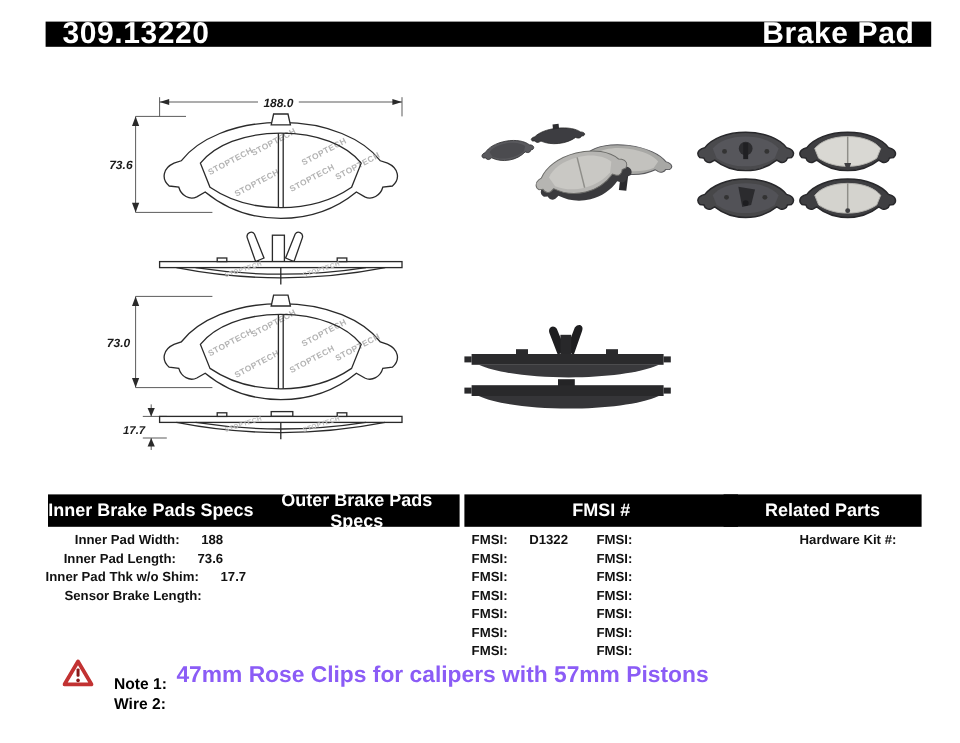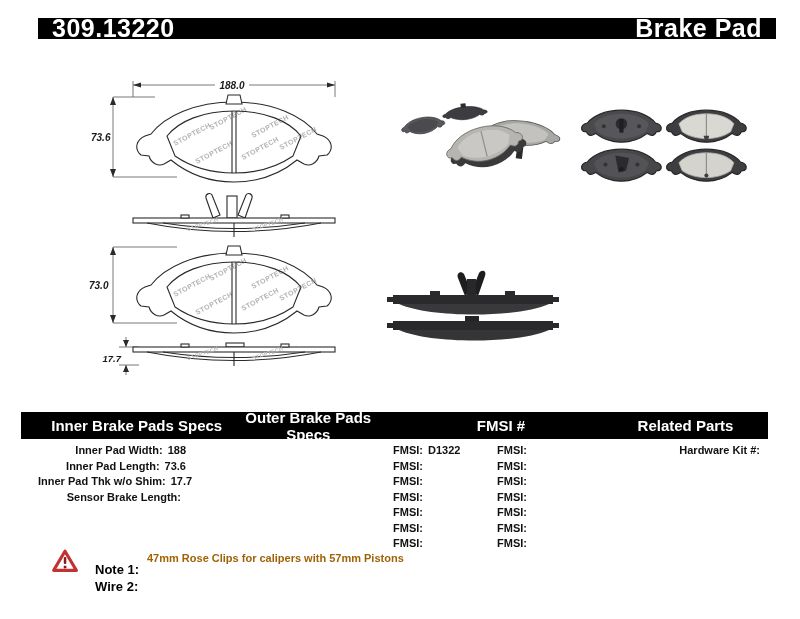--- a/index.html
+++ b/index.html
@@ -11,37 +11,37 @@
           color:#fff;display:flex;justify-content:space-between;align-items:center;
           padding:0 14px;box-sizing:border-box;font-weight:bold;font-size:25px;letter-spacing:.5px;}
 
   
   .drawings{position:absolute;left:55px;top:75px;}
   .photos{position:absolute;left:385px;top:90px;}
 
   
   .tbar{position:absolute;top:412px;height:27px;background:#000;color:#fff;display:flex;
         align-items:center;font-weight:bold;font-size:15px;}
-  #bar-specs{left:21px;width:343px;padding-left:30px;}
+  #bar-specs{left:40px;width:343px;}
   #bar-specs span{flex:1;text-align:center;}
   #bar-fmsi{left:387px;width:228px;justify-content:center;}
   #bar-related{left:603px;width:165px;justify-content:center;}
 
   .col{position:absolute;top:443px;font-size:11px;font-weight:bold;color:#111;
        line-height:15.5px;white-space:nowrap;}
   #inner-col{left:38px;width:148px;text-align:right;}
   #outer-col{left:198px;width:162px;text-align:right;}
   #fmsi-col1{left:393px;width:100px;text-align:left;}
   #fmsi-col2{left:497px;width:95px;text-align:left;}
   #related-col{left:605px;width:160px;text-align:right;}
-  .val{margin-left:5px;}
+  .val{margin-left:18px;}
 
   
   .note-label{position:absolute;left:95px;font-size:13px;font-weight:bold;color:#000;margin-top:10px;}
-  .note-text{position:absolute;left:147px;font-size:11px;font-weight:bold;color:#a16207;}
+  .note-text{position:absolute;left:147px;font-size:19px;font-weight:bold;color:#8b5cf6;}
   #note1-label,#note1-text{top:552px;}
   #note2-label,#note2-text{top:569px;}
   .warn{position:absolute;left:52px;top:549px;}
 
   
   .ln{stroke:#2a2a2a;stroke-width:1.1;fill:none;}
   .lnw{stroke:#2a2a2a;stroke-width:1.1;fill:#ffffff;}
   .thin{stroke:#555;stroke-width:0.8;fill:none;}
   .dim{font:italic bold 10px "Liberation Sans",sans-serif;fill:#1a1a1a;}
   .dimS{font:italic bold 9.5px "Liberation Sans",sans-serif;fill:#1a1a1a;}

